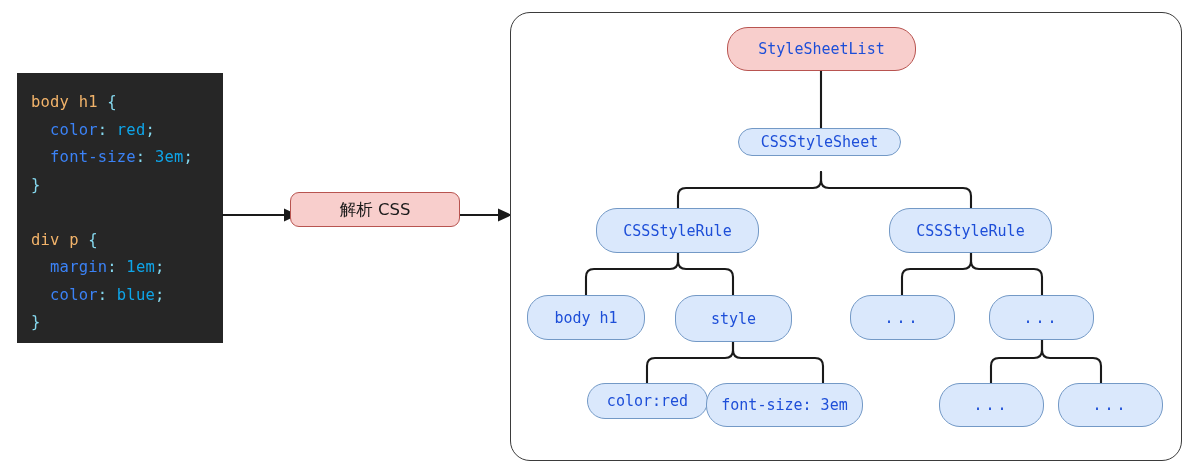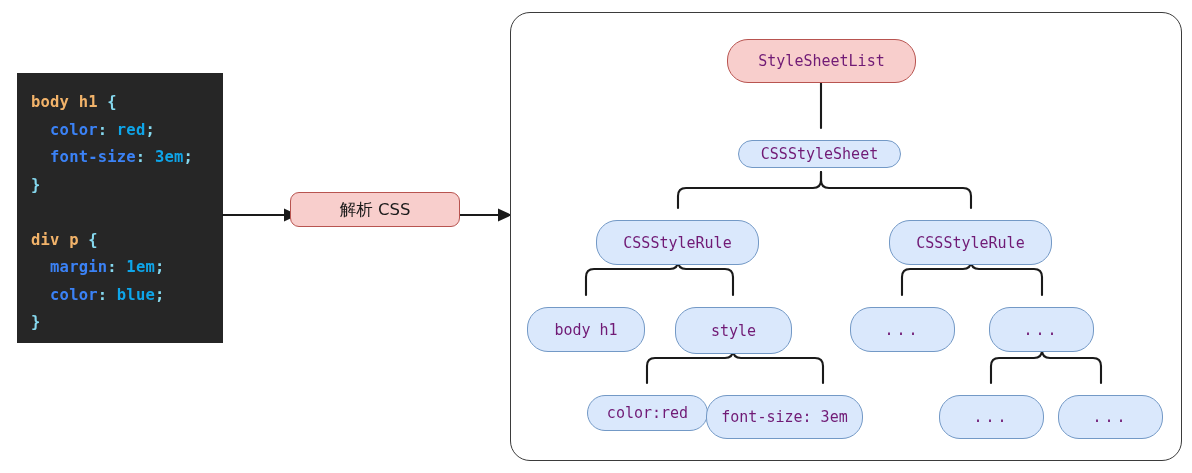--- a/index.html
+++ b/index.html
@@ -28,21 +28,20 @@
     width: 206px;
     height: 270px;
     background: #262626;
     box-sizing: border-box;
     padding: 16px 0 0 14px;
     font-family: "DejaVu Sans Mono", "Liberation Mono", monospace;
     font-size: 15.5px;
     line-height: 27.5px;
     white-space: pre;
     letter-spacing: 0.2px;
-    font-weight: bold;
   }
   .code-line { height: 27.5px; }
   .tok-sel   { color: #f2b36a; }
   .tok-brace { color: #86d9ef; }
   .tok-punc  { color: #86d9ef; }
   .tok-prop  { color: #3b82f6; }
   .tok-val   { color: #0ea5e9; }
   .tok-num   { color: #0ea5e9; }
   .code-blank { height: 27.5px; }
 
@@ -87,24 +86,23 @@
   
   .node {
     position: absolute;
     display: flex;
     align-items: center;
     justify-content: center;
     border-radius: 21px;
     box-sizing: border-box;
     font-family: "DejaVu Sans Mono", "Liberation Mono", monospace;
     font-size: 15px;
-    color: #701a75;
+    color: #1d4ed8;
     letter-spacing: 0px;
     z-index: 3;
-    margin-top: 12px;
   }
   .node.red {
     background: #f8cecc;
     border: 1.5px solid #b85450;
   }
   .node.blue {
     background: #dae8fc;
     border: 1.5px solid #7399c6;
   }
   .node.dots {

